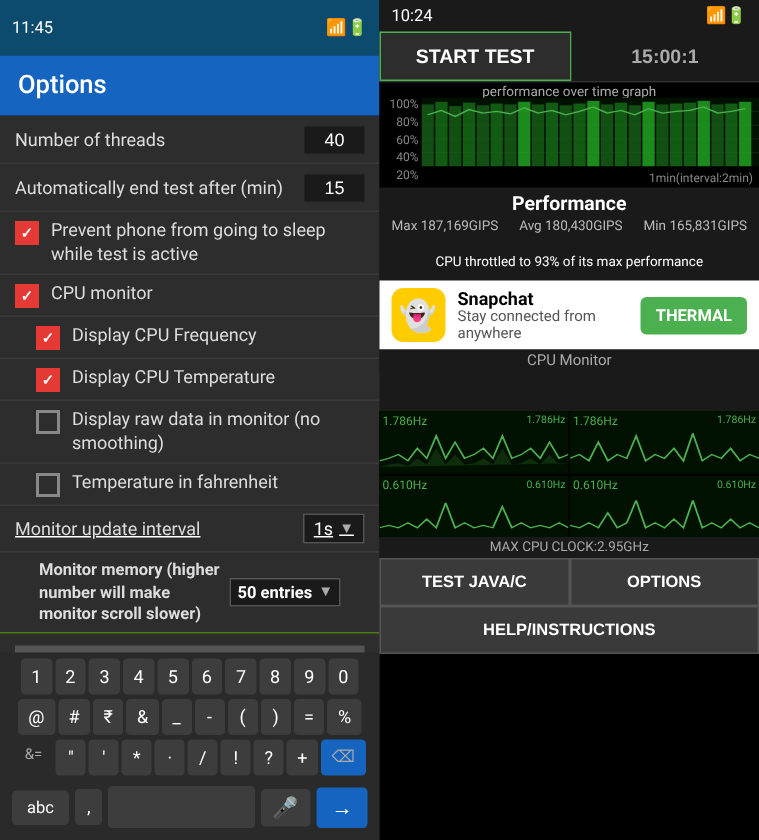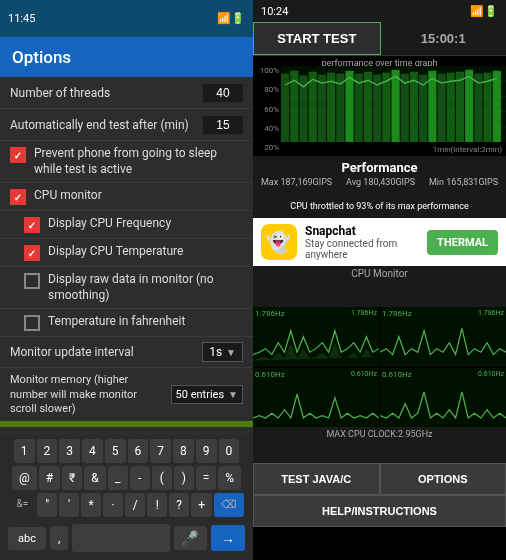--- a/index.html
+++ b/index.html
@@ -110,20 +110,21 @@
       color: #ddd;
       line-height: 1.3;
     }
 
     .interval-row {
       display: flex;
       align-items: center;
       justify-content: space-between;
       padding: 5px 10px;
       border-bottom: 1px solid #3a3a3a;
+      text-decoration: underline;
     }
 
     .interval-label {
       font-size: 12px;
       color: #ddd;
     }
 
     .interval-select {
       display: flex;
       align-items: center;
@@ -137,22 +138,23 @@
 
     .interval-arrow {
       font-size: 10px;
       color: #aaa;
     }
 
     .memory-row {
       display: flex;
       align-items: center;
       justify-content: space-between;
-      padding: 5px 10px;
-      border-bottom: 6px solid #4d7c0f;
+      padding: 5px 26px;
+      border-bottom: 1px solid #4d7c0f;
+      font-weight: bold;
     }
 
     .memory-label {
       font-size: 11px;
       color: #ddd;
       flex: 1;
       padding-right: 6px;
       line-height: 1.3;
     }
 
@@ -259,21 +261,21 @@
       background: #3d3d3d;
       color: #aaa;
       font-size: 14px;
       padding: 4px 8px;
       border-radius: 3px;
     }
 
     
     .right-panel {
       width: 253px;
-      height: 527px;
+      height: 436px;
       background: #1a1a1a;
       display: flex;
       flex-direction: column;
       color: #fff;
     }
 
     .status-bar-right {
       background: #1a1a1a;
       display: flex;
       justify-content: space-between;

